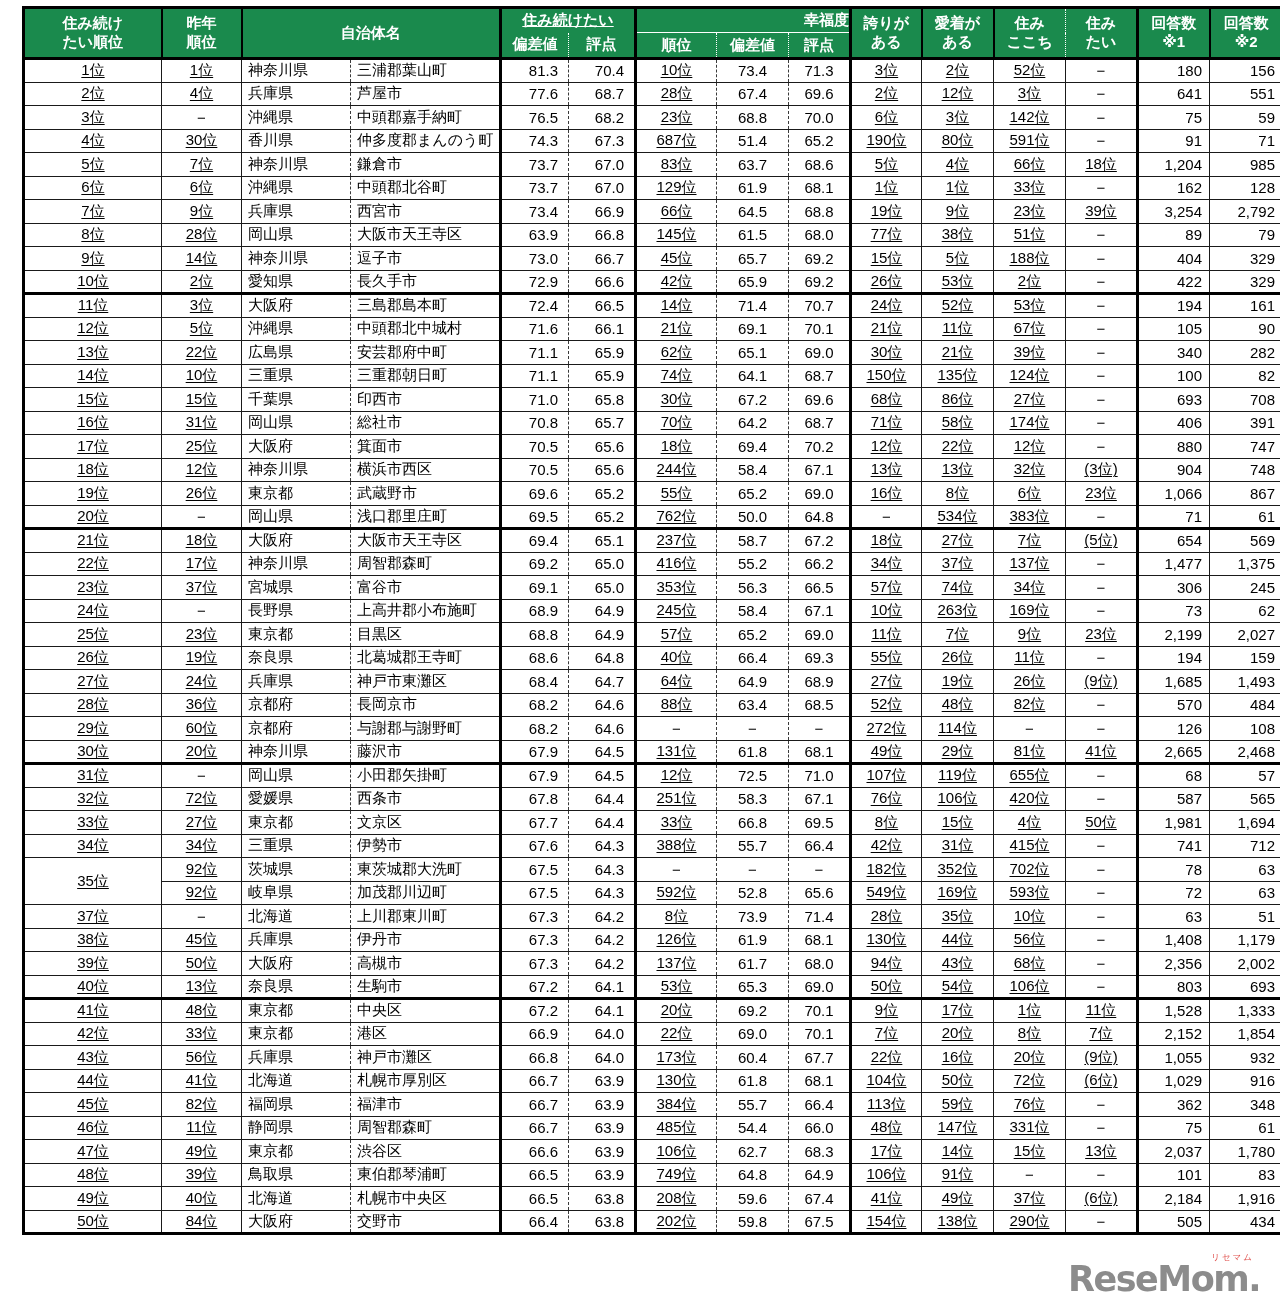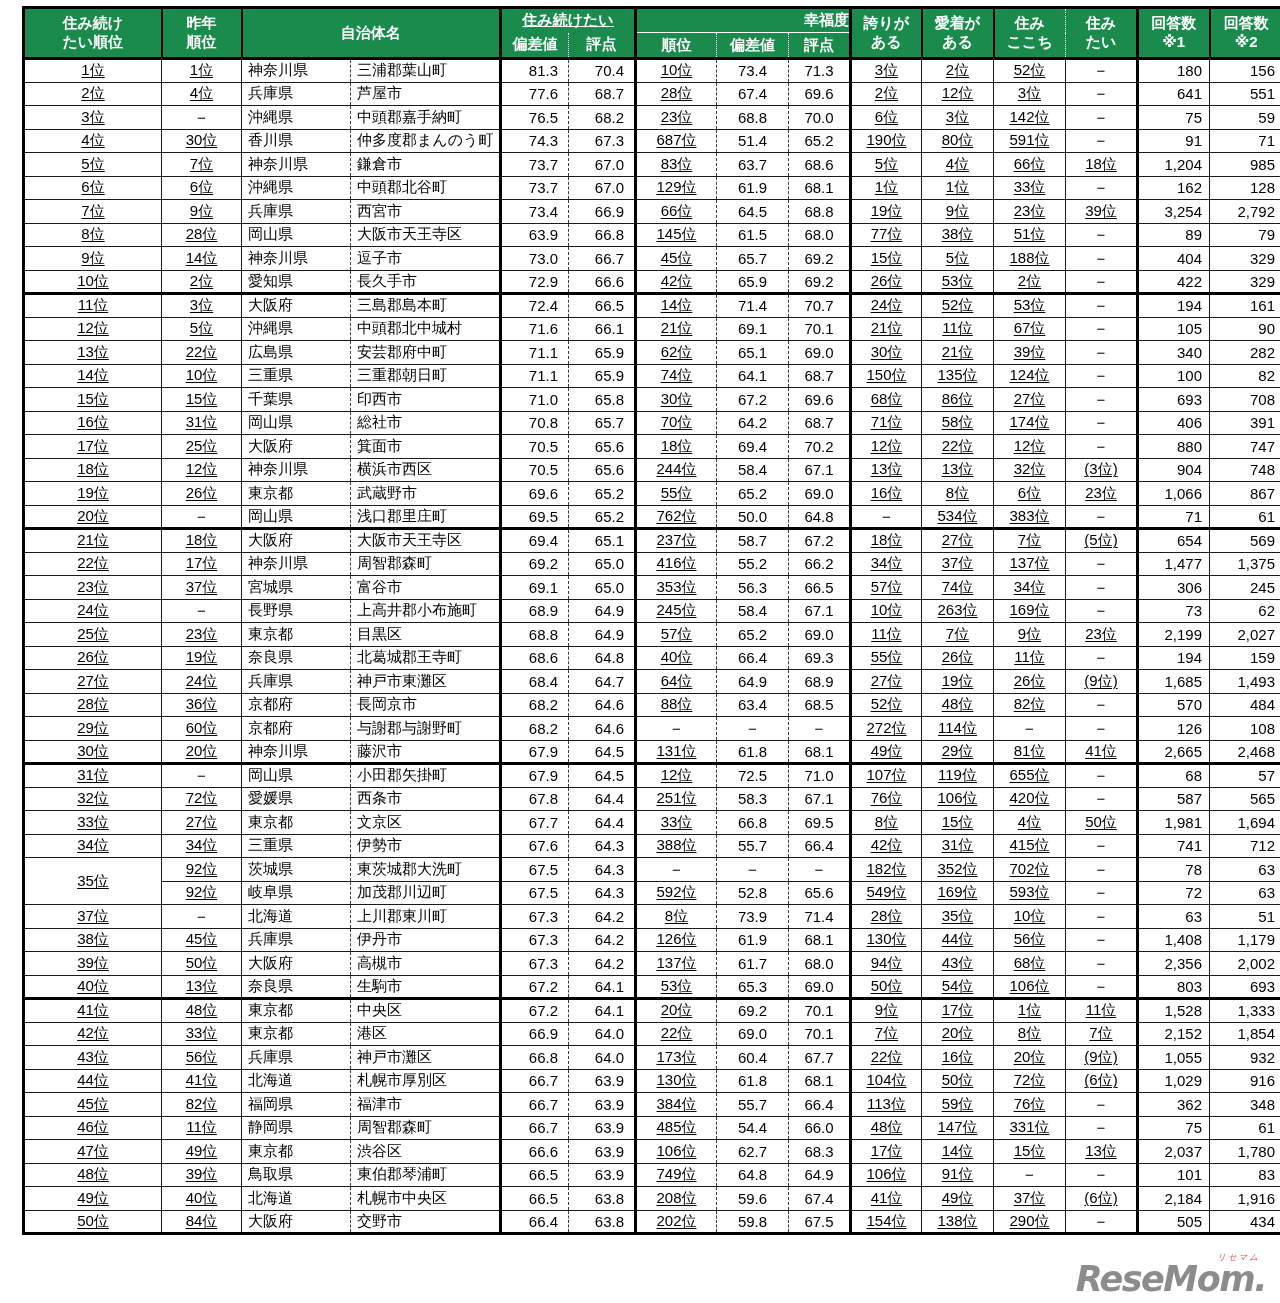--- a/index.html
+++ b/index.html
@@ -37,21 +37,21 @@
   .tl { border-left: 3px solid #000; }
   .dl { border-left: 1.5px dashed #3a3a3a; }
   .dr { border-right: 1.5px dashed #3a3a3a; }
   .al { text-align: left; padding-left: 6px; }
   .ar { text-align: right; padding-right: 10px; }
   .ar2 { text-align: right; padding-right: 7px; }
   .u { text-decoration: underline; text-underline-offset: 2px; text-decoration-thickness: 1px; }
   tr.grp td { border-bottom: 3.5px solid #000; }
 
   
-  .logo { position: absolute; right: 14px; top: 1252px; height: 46px; text-align: right; font-style: italic; }
+  .logo { position: absolute; right: 20px; top: 1252px; height: 46px; text-align: right; }
   .logo-kana {
     display: block; font-size: 8.5px; letter-spacing: 2px;
     color: #e0514d; text-align: right; padding-right: 6px; height: 11px; line-height: 11px;
   }
   .logo-text {
     display: block; font-family: "DejaVu Sans", sans-serif; font-weight: 800;
     font-size: 35px; line-height: 32px; color: #8c8c8c; letter-spacing: -1.5px;
   }
 </style>
 </head>

